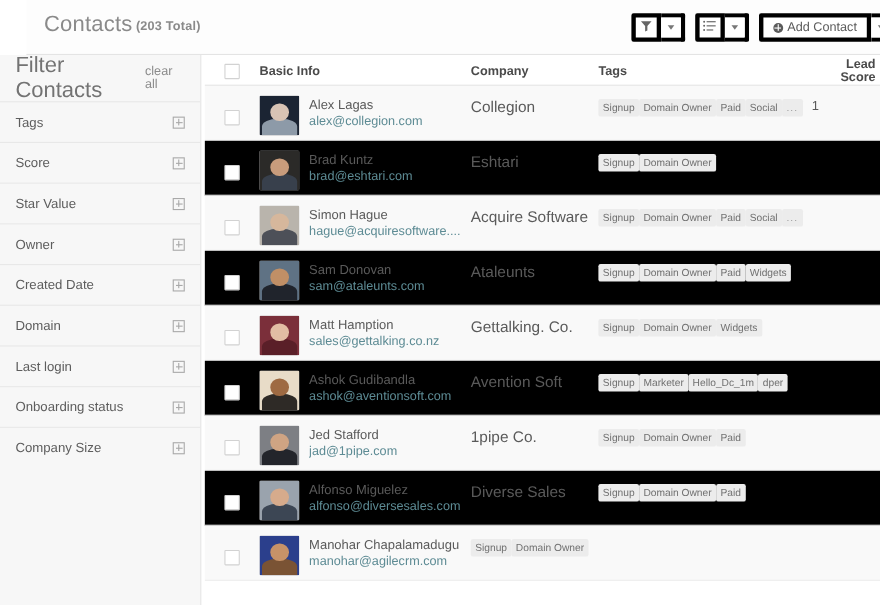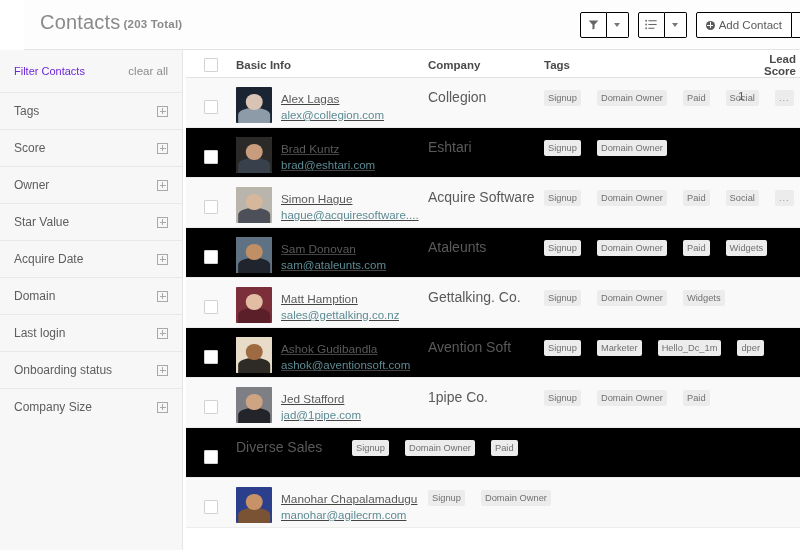--- a/index.html
+++ b/index.html
@@ -25,21 +25,21 @@
   .page-title .count {
     font-size:11.5px; color:#8a8a8a; font-weight:bold; margin-left:3px;
     position:relative; top:-1px;
   }
 
   .toolbar {
     position:absolute; right:10px; top:12px; display:flex; align-items:center; gap:9px;
   }
   .btn-group { display:flex; }
   .tbtn {
-    height:26px; background:#fff; border:1px solid #000000;
+    height:26px; background:#fff; border:4px solid #000000;
     display:flex; align-items:center; justify-content:center;
     color:#666; font-size:11.5px; cursor:pointer; padding:0 8px;
   }
   .tbtn + .tbtn { border-left:none; }
   .tbtn.icononly { width:27px; padding:0; }
   .tbtn.caret { width:22px; padding:0; }
   .tbtn:first-child { border-radius:2px 0 0 2px; }
   .tbtn:last-child { border-radius:0 2px 2px 0; }
   .caret-glyph {
     width:0;height:0;border-left:3.5px solid transparent;border-right:3.5px solid transparent;
@@ -58,21 +58,21 @@
 
   
   .sidebar {
     position:absolute; left:0; top:50px; width:183px; height:500px;
     background:#f7f7f7; border-right:1px solid #e6e6e6;
   }
   .filter-head {
     height:42px; display:flex; align-items:center; justify-content:space-between;
     padding:0 14px 0 14px;
   }
-  .filter-head .ftitle { font-size:11px; color:#6d28d9; font-weight:400; }
+  .filter-head .ftitle { font-size:20px; color:#737373; font-weight:400; }
   .filter-head .clearall { font-size:11.5px; color:#8b8b8b; cursor:pointer; }
   .fitem {
     height:37px; display:flex; align-items:center; justify-content:space-between;
     padding:0 14px; border-top:1px solid #e8e8e8; cursor:pointer;
   }
   .fitem .flabel { font-size:12px; color:#5d5d5d; }
   .plusbox {
     width:11px;height:11px;border:1px solid #a9a9a9;position:relative;flex:0 0 auto;
   }
   .plusbox::before,.plusbox::after{content:"";position:absolute;background:#a9a9a9;}
@@ -100,40 +100,40 @@
     width:14px;height:14px;border:1px solid #d2d2d2;background:#fff;border-radius:1px;
     cursor:pointer; flex:0 0 auto;
   }
 
   .row {
     display:flex; align-items:flex-start; min-height:50px;
     border-bottom:1px solid #ededed; background:#000000; padding-top:9px;
   }
   .row.alt { background:#f9f9f9; }
   .row .col-check { align-self:center; padding-top:0; justify-content:center; }
-  .basic-cell { display:flex; align-items:flex-end; gap:9px;text-decoration:underline; }
+  .basic-cell { display:flex; align-items:flex-start; gap:9px; }
   .avatar {
     width:36px;height:36px;flex:0 0 36px;border-radius:1px;overflow:hidden;
     background:#c9c9c9; position:relative;
   }
   .av-bg { position:absolute; inset:0; }
   .av-head {
     position:absolute; left:50%; top:20%; transform:translateX(-50%);
     width:46%; height:44%; border-radius:50%;
   }
   .av-body {
     position:absolute; left:50%; bottom:0; transform:translateX(-50%);
     width:88%; height:42%; border-radius:46% 46% 0 0;
   }
   .nameblock { padding-top:1px; min-width:0; }
   .cname { font-size:11.8px; color:#5a5a5a; line-height:15px; white-space:nowrap; }
   .cmail { font-size:11.5px; color:#5d8b94; line-height:16px; white-space:nowrap;
            overflow:hidden; text-overflow:ellipsis; max-width:146px; cursor:pointer; }
   .ccompany { font-size:14px; color:#5a5a5a; padding-top:2px; }
-  .tagwrap { display:flex; flex-wrap:nowrap; gap:16px; padding-top:3px; }
+  .tagwrap { display:flex; flex-wrap:nowrap; gap:0; padding-top:3px; }
   .tag {
     background:#ececec; color:#707070; font-size:9.3px; line-height:12px;
     padding:2px 4px; border-radius:2px; white-space:nowrap; cursor:pointer;
   }
   .tag.more { color:#9b9b9b; letter-spacing:1px; }
   .cscore { font-size:11.8px; color:#5a5a5a; padding-top:2px; text-align:left; }
   .col-score.body { text-align:left; padding-left:0; padding-right:0; }
 </style>
 </head>
 <body>
@@ -199,29 +199,29 @@
     <div id="filter-items">
         <div class="fitem">
           <span class="flabel">Tags</span>
           <span class="plusbox"></span>
         </div>
         <div class="fitem">
           <span class="flabel">Score</span>
           <span class="plusbox"></span>
         </div>
         <div class="fitem">
+          <span class="flabel">Star Value</span>
+          <span class="plusbox"></span>
+        </div>
+        <div class="fitem">
           <span class="flabel">Owner</span>
           <span class="plusbox"></span>
         </div>
         <div class="fitem">
-          <span class="flabel">Star Value</span>
-          <span class="plusbox"></span>
-        </div>
-        <div class="fitem">
-          <span class="flabel">Acquire Date</span>
+          <span class="flabel">Created Date</span>
           <span class="plusbox"></span>
         </div>
         <div class="fitem">
           <span class="flabel">Domain</span>
           <span class="plusbox"></span>
         </div>
         <div class="fitem">
           <span class="flabel">Last login</span>
           <span class="plusbox"></span>
         </div>
@@ -424,20 +424,31 @@
               <span class="tag">Domain Owner</span>
               <span class="tag">Paid</span>
             </div>
           </div>
           <div class="col-score body cscore"></div>
         </div>
         <div class="row">
           <div class="col-check">
             <div class="chk"></div>
           </div>
+          <div class="col-basic basic-cell">
+            <div class="avatar">
+              <div class="av-bg" style="background:#9aa3ad"></div>
+              <div class="av-body" style="background:#3c4654"></div>
+              <div class="av-head" style="background:#d6ab8c"></div>
+            </div>
+            <div class="nameblock">
+              <div class="cname">Alfonso Miguelez</div>
+              <div class="cmail">alfonso@diversesales.com</div>
+            </div>
+          </div>
           <div class="col-company ccompany">Diverse Sales</div>
           <div class="col-tags">
             <div class="tagwrap">
               <span class="tag">Signup</span>
               <span class="tag">Domain Owner</span>
               <span class="tag">Paid</span>
             </div>
           </div>
           <div class="col-score body cscore"></div>
         </div>

